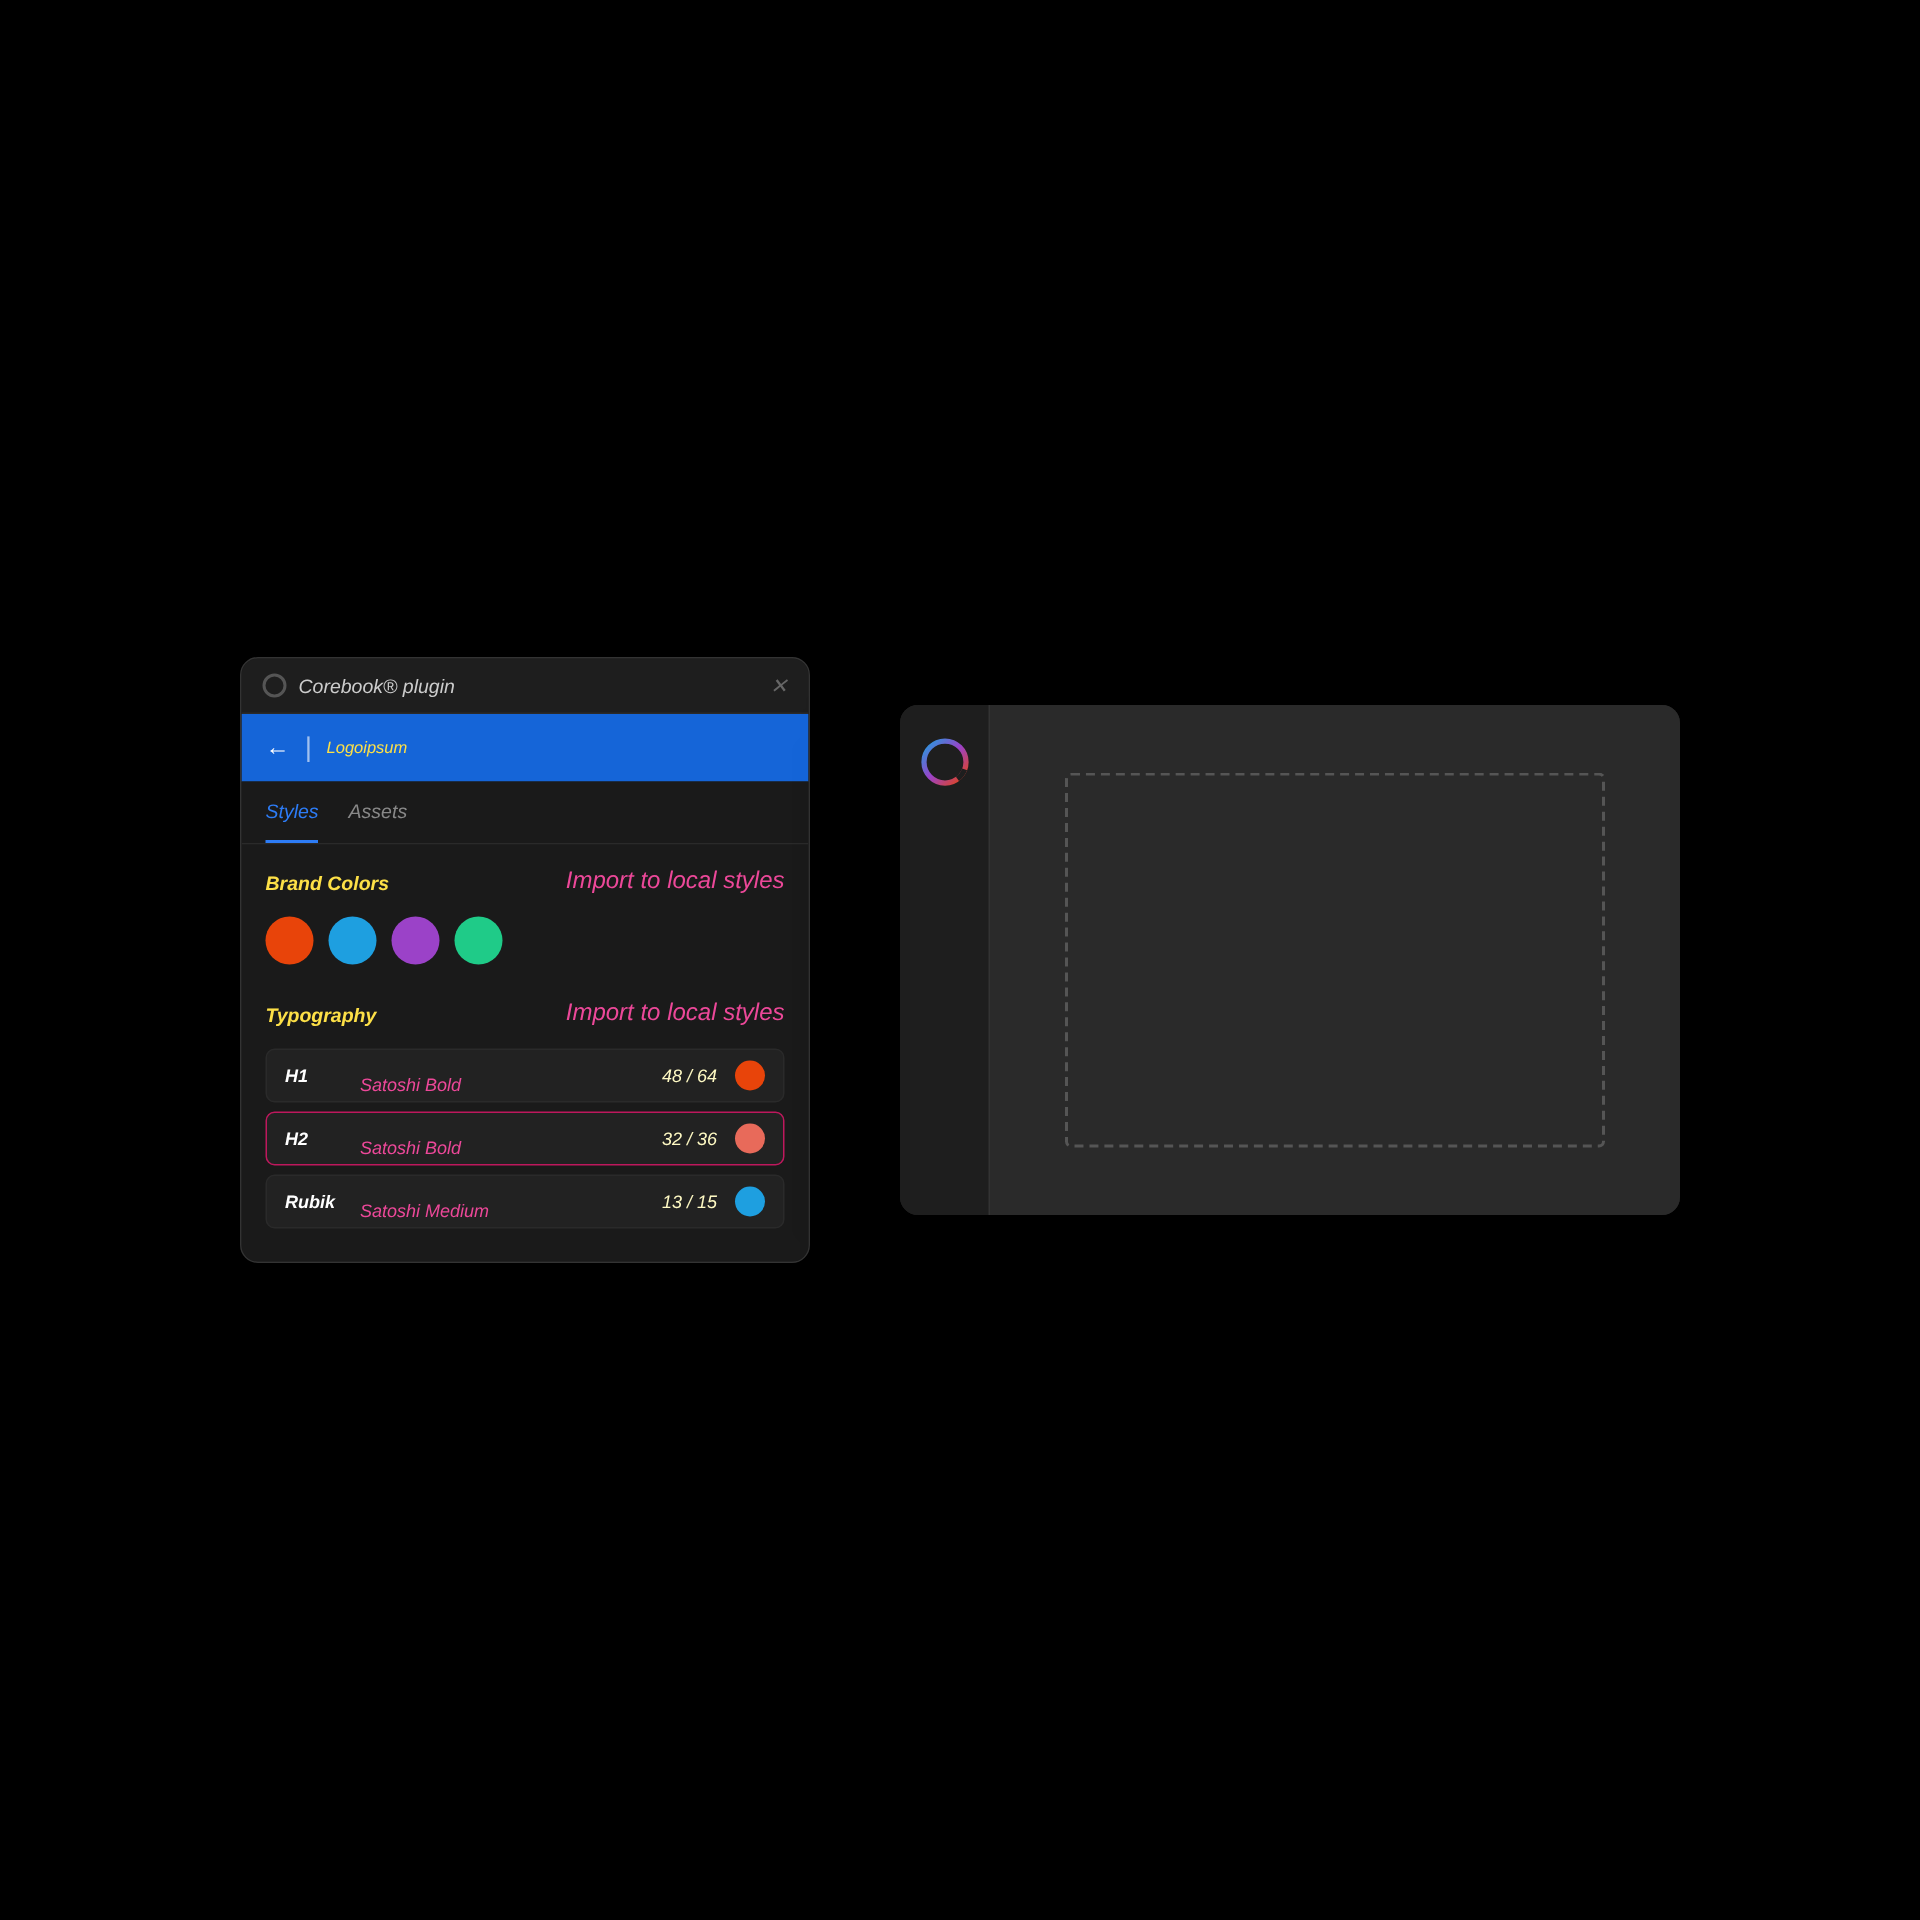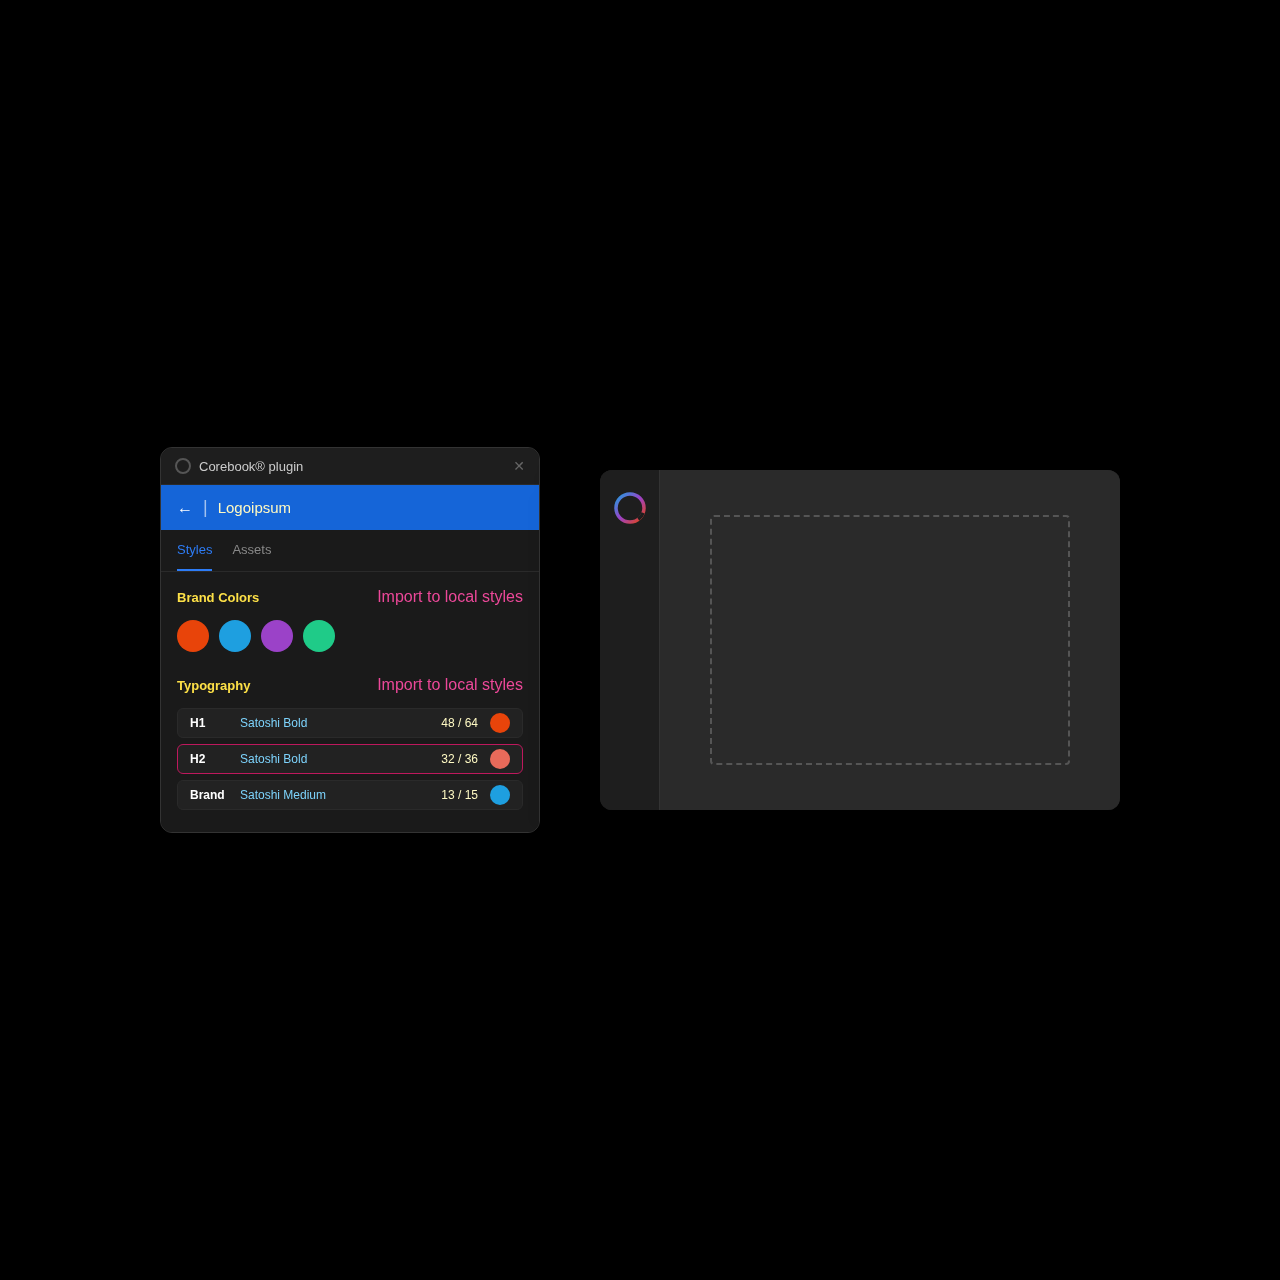--- a/index.html
+++ b/index.html
@@ -21,20 +21,21 @@
     }
 
     
     .plugin-panel {
       width: 380px;
       background: #1a1a1a;
       border-radius: 12px;
       border: 1px solid #333;
       overflow: hidden;
       box-shadow: 0 20px 60px rgba(0,0,0,0.5);
+      font-style: italic;
     }
     .panel-titlebar {
       display: flex;
       align-items: center;
       justify-content: space-between;
       padding: 10px 14px;
       background: #1e1e1e;
       border-bottom: 1px solid #2a2a2a;
     }
     .panel-titlebar-left {
@@ -69,22 +70,22 @@
       color: #fff;
       font-size: 16px;
       cursor: pointer;
     }
     .header-divider {
       color: #fff;
       opacity: 0.6;
       font-size: 18px;
     }
     .header-brand-name {
-      color: #fef9c3;
-      font-size: 15px;
+      color: #fde047;
+      font-size: 11px;
       font-weight: 500;
     }
     .panel-tabs {
       display: flex;
       padding: 0 16px;
       border-bottom: 1px solid #2a2a2a;
       background: #1a1a1a;
       gap: 20px;
     }
     .tab {
@@ -142,23 +143,24 @@
     .typography-row.selected {
       border: 1px solid #be185d;
     }
     .type-label {
       color: #fff;
       font-size: 12px;
       font-weight: 600;
       width: 50px;
     }
     .type-font {
-      color: #7dd3fc;
+      color: #ec4899;
       font-size: 12px;
       flex: 1;
+      margin-top: 12px;
     }
     .type-size {
       color: #fef9c3;
       font-size: 12px;
       margin-right: 12px;
     }
     .type-color {
       width: 20px;
       height: 20px;
       border-radius: 50%;
@@ -254,21 +256,21 @@
         </div>
 
         <div class="typography-row selected">
           <span class="type-label">H2</span>
           <span class="type-font">Satoshi Bold</span>
           <span class="type-size">32 / 36</span>
           <div class="type-color" style="background:#e86a5a;"></div>
         </div>
 
         <div class="typography-row">
-          <span class="type-label">Brand</span>
+          <span class="type-label">Rubik</span>
           <span class="type-font">Satoshi Medium</span>
           <span class="type-size">13 / 15</span>
           <div class="type-color" style="background:#1e9fe0;"></div>
         </div>
 
       </div>
     </div>
   </div>
 
   <div class="canvas-panel">

